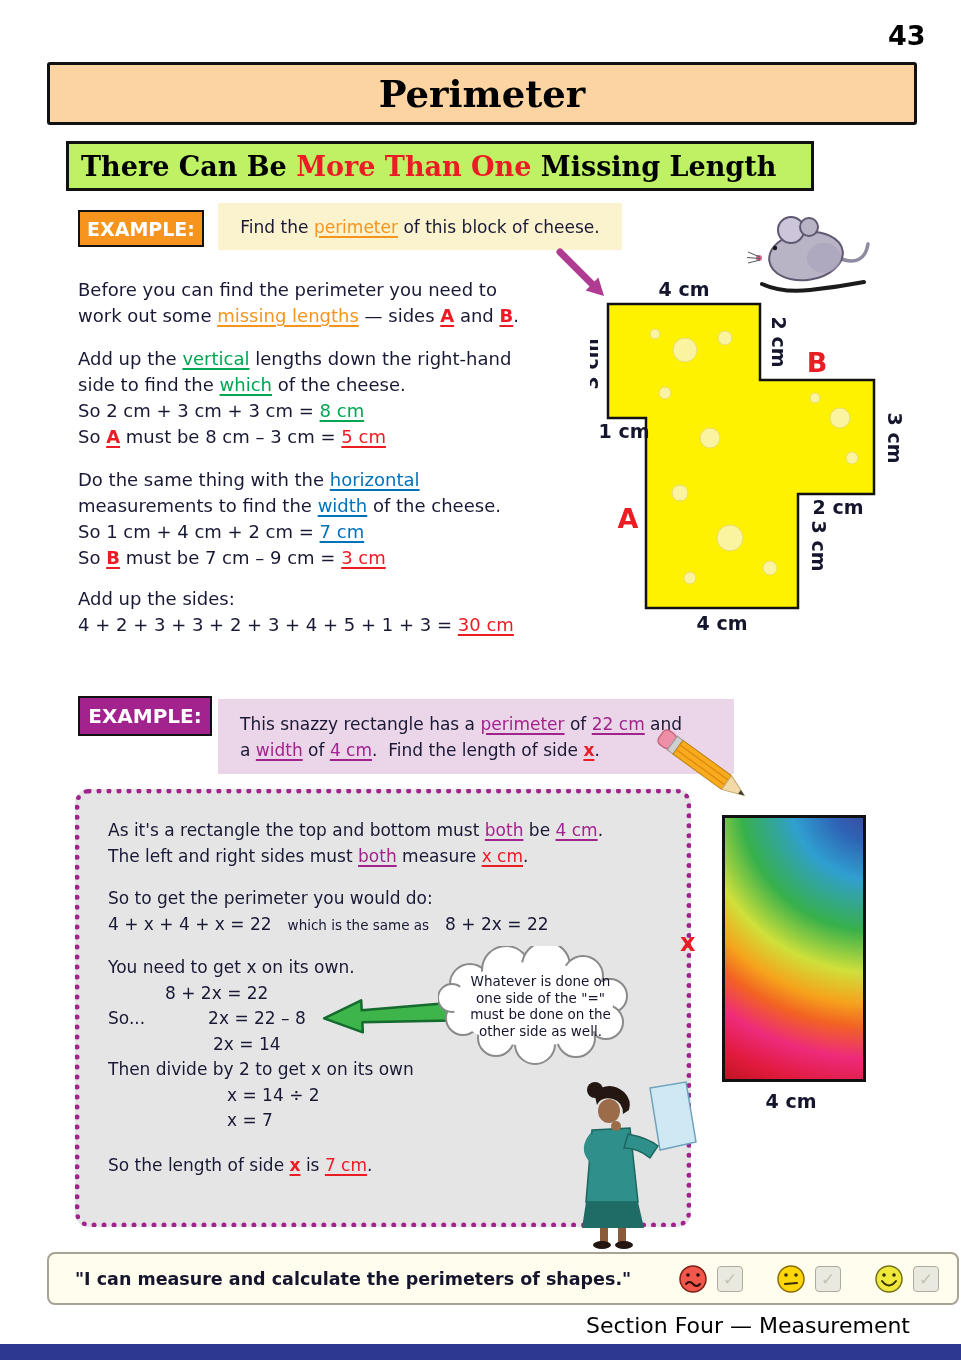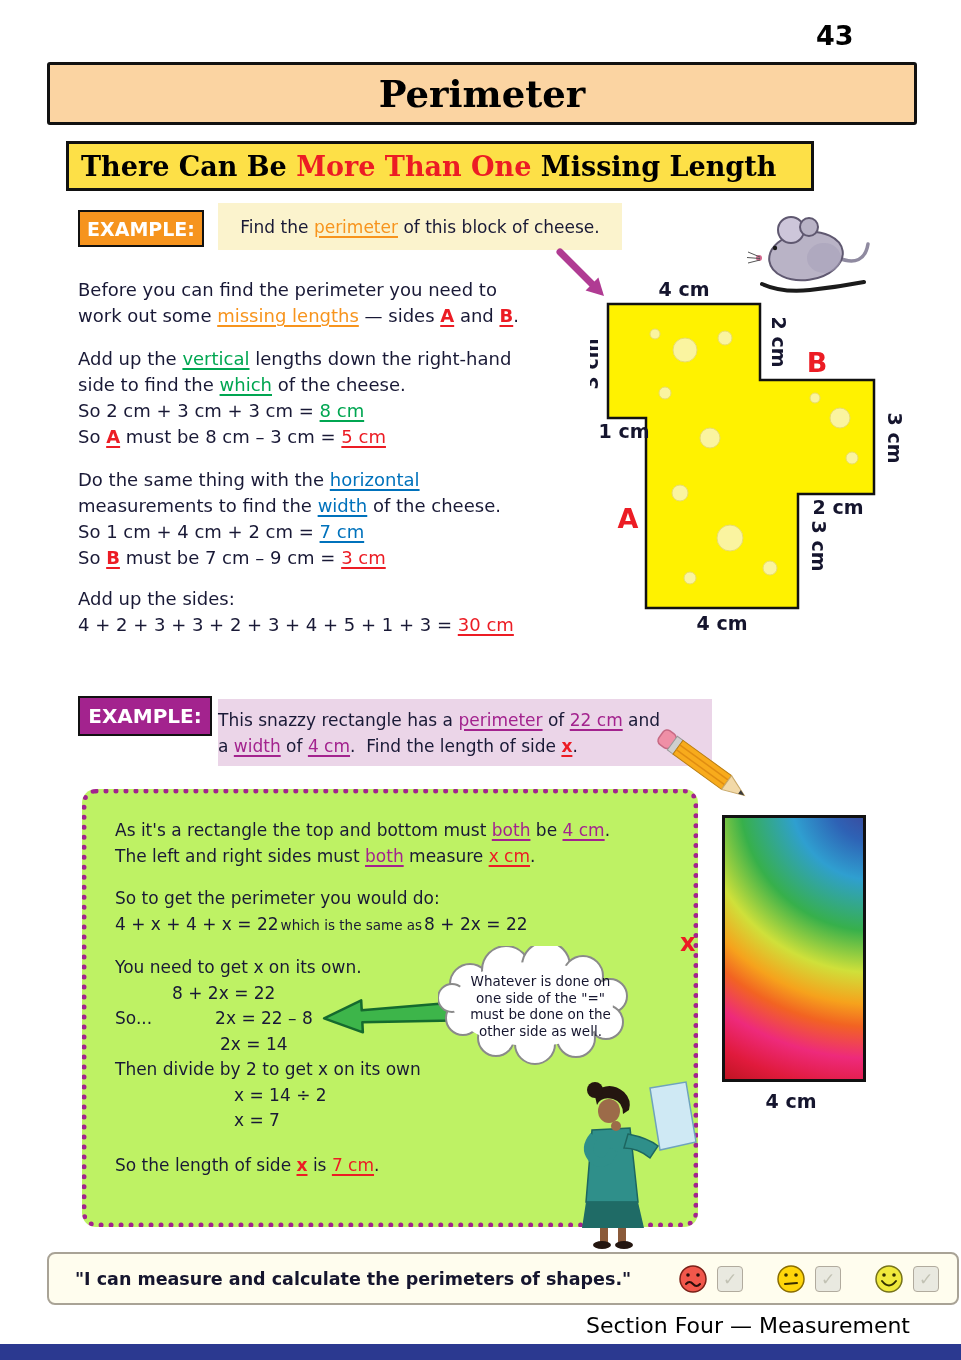--- a/index.html
+++ b/index.html
@@ -3,42 +3,42 @@
 <meta charset="utf-8">
 <style>
   html,body{margin:0;padding:0;background:#fff;}
   .page{position:relative;width:961px;height:1360px;background:#ffffff;overflow:hidden;
         font-family:"DejaVu Sans",sans-serif;color:#191936;}
   .abs{position:absolute;}
   .u{text-decoration:underline;text-decoration-thickness:2px;text-underline-offset:3px;}
   .b{font-weight:bold;}
   .c-orange{color:#F7941D}.c-green{color:#00A651}.c-blue{color:#0072BC}
   .c-red{color:#EC1C24}.c-purple{color:#A3238E}
-  .page-number{left:816px;top:20px;font-size:27px;font-weight:bold;color:#000;}
+  .page-number{left:888px;top:20px;font-size:27px;font-weight:bold;color:#000;}
   .title-banner{left:47px;top:62px;width:864px;height:57px;background:#FBD4A2;border:3px solid #111;
         border-radius:3px;display:flex;align-items:center;justify-content:center;
         font-family:"DejaVu Serif",serif;font-size:37px;font-weight:bold;color:#000;}
-  .section-heading{left:66px;top:141px;width:730px;height:44px;background:#fde047;border:3px solid #111;
+  .section-heading{left:66px;top:141px;width:730px;height:44px;background:#bef264;border:3px solid #111;
         display:flex;align-items:center;padding-left:12px;font-family:"DejaVu Serif",serif;
         font-size:27px;font-weight:bold;color:#000;white-space:pre;}
   .ex-label{display:flex;align-items:center;justify-content:center;color:#fff;font-weight:bold;border:2px solid #111;}
   .ex1-label{left:78px;top:210px;width:122px;height:33px;background:#F6941E;font-size:19px;}
   .ex2-label{left:78px;top:696px;width:130px;height:36px;background:#A3238E;font-size:20px;}
   .caption1{left:218px;top:203px;width:404px;height:47px;background:#FBF3CD;display:flex;
         align-items:center;justify-content:center;font-size:17px;white-space:pre;}
-  .caption2{left:218px;top:699px;width:494px;height:67px;background:#EBD5E8;display:flex;
-        flex-direction:column;justify-content:center;font-size:17px;
+  .caption2{left:218px;top:699px;width:494px;height:75px;background:#EBD5E8;display:flex;
+        flex-direction:column;justify-content:center;padding-left:22px;font-size:17px;
         line-height:26px;white-space:pre;}
   .body-col{left:78px;top:277px;font-size:18px;line-height:26px;}
   .line{white-space:pre;}
   .gap{margin-top:17px;}
   .gap2{margin-top:15px;}
-  .sol-box{left:75px;top:789px;width:578px;height:404px;background:#bef264;border:5px dotted #A3238E;
-        border-radius:14px;padding:24px 0 0 28px;font-size:17px;line-height:25.5px;margin-left:7px;}
-  .eq-row{display:flex;align-items:baseline;gap:2px;}
+  .sol-box{left:75px;top:789px;width:578px;height:404px;background:#e5e5e5;border:5px dotted #A3238E;
+        border-radius:14px;padding:24px 0 0 28px;font-size:17px;line-height:25.5px;}
+  .eq-row{display:flex;align-items:baseline;gap:16px;}
   .small-note{font-size:13.5px;}
   .ind1{padding-left:57px;}
   .ind2{padding-left:105px;}
   .ind3{padding-left:119px;}
   .so-row .eq{margin-left:63px;}
   .l7gap{margin-top:19px;}
   .cloud{left:438px;top:946px;width:205px;height:120px;}
   .cloud-text{position:absolute;inset:0;display:flex;flex-direction:column;align-items:center;
         justify-content:center;font-size:13.5px;line-height:16.5px;text-align:center;color:#15152e;}
   .rainbow{left:722px;top:815px;width:138px;height:261px;border:3px solid #111;

